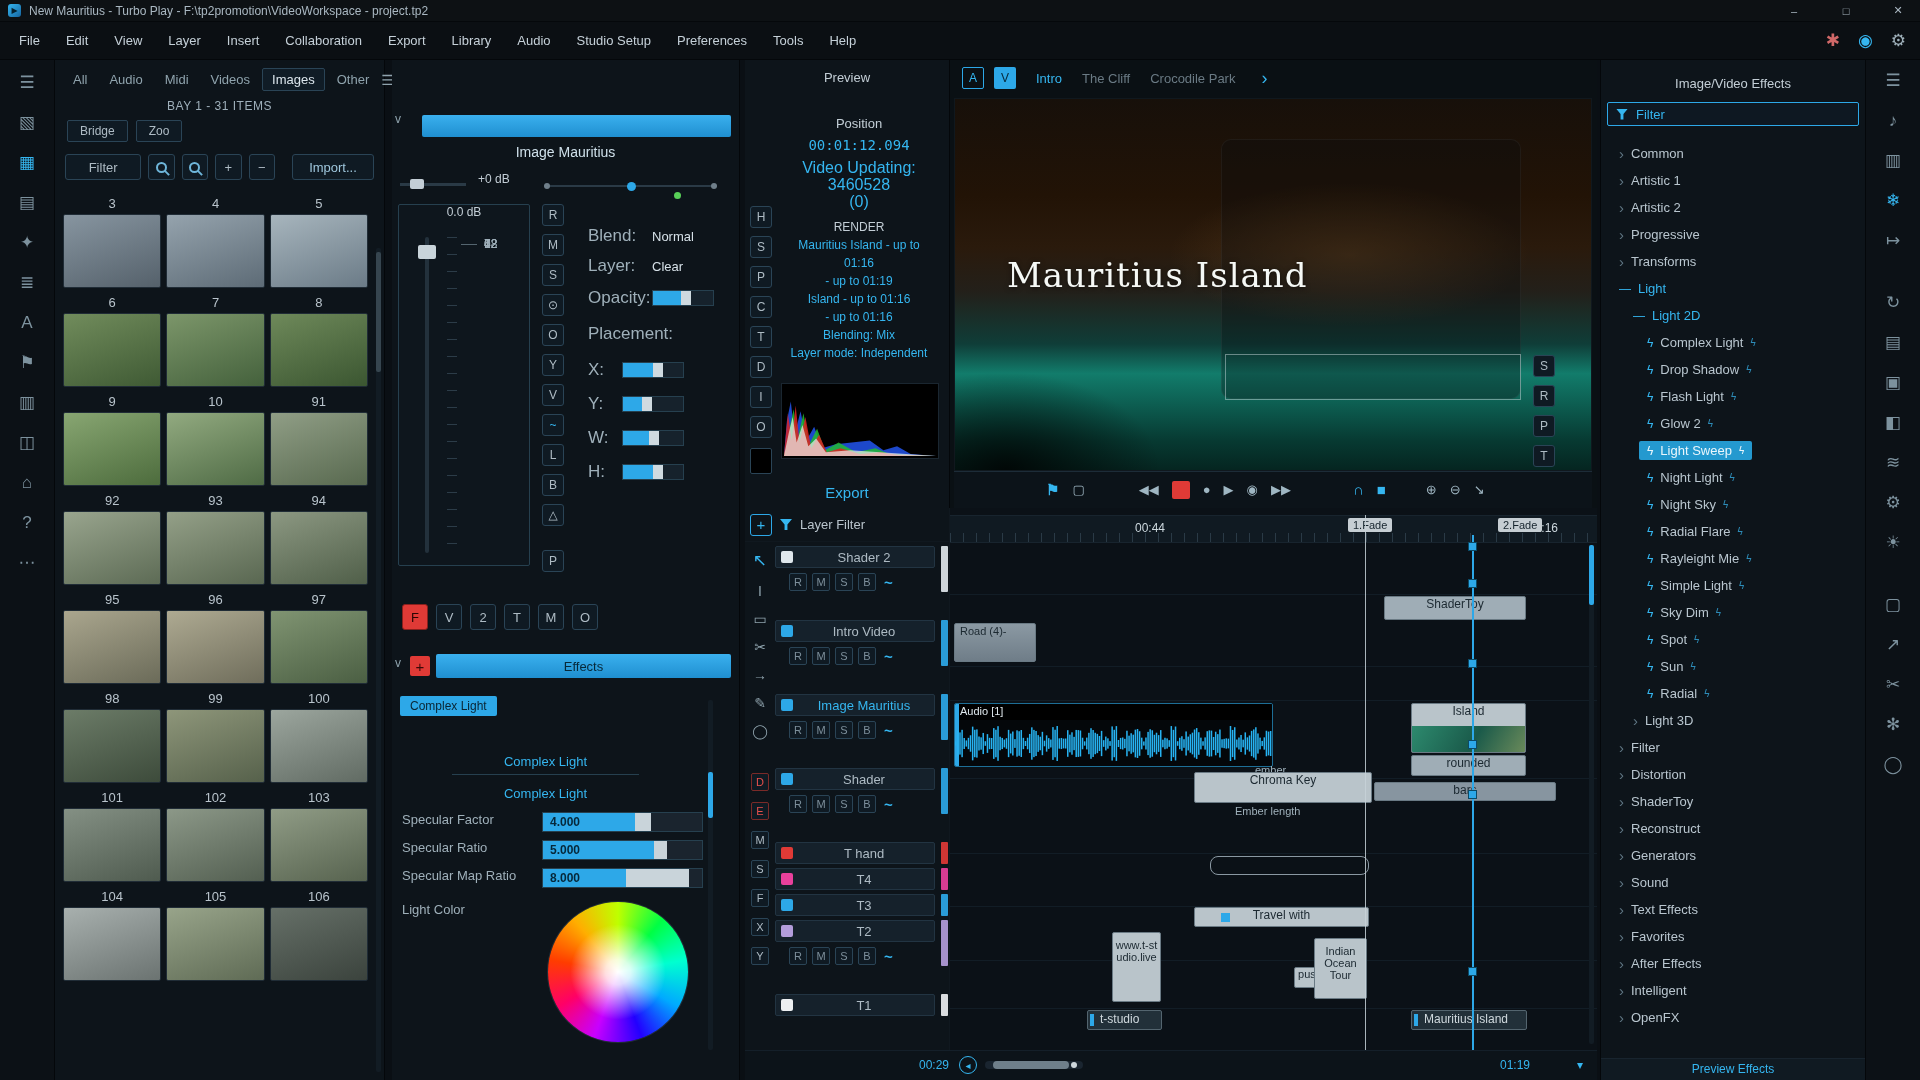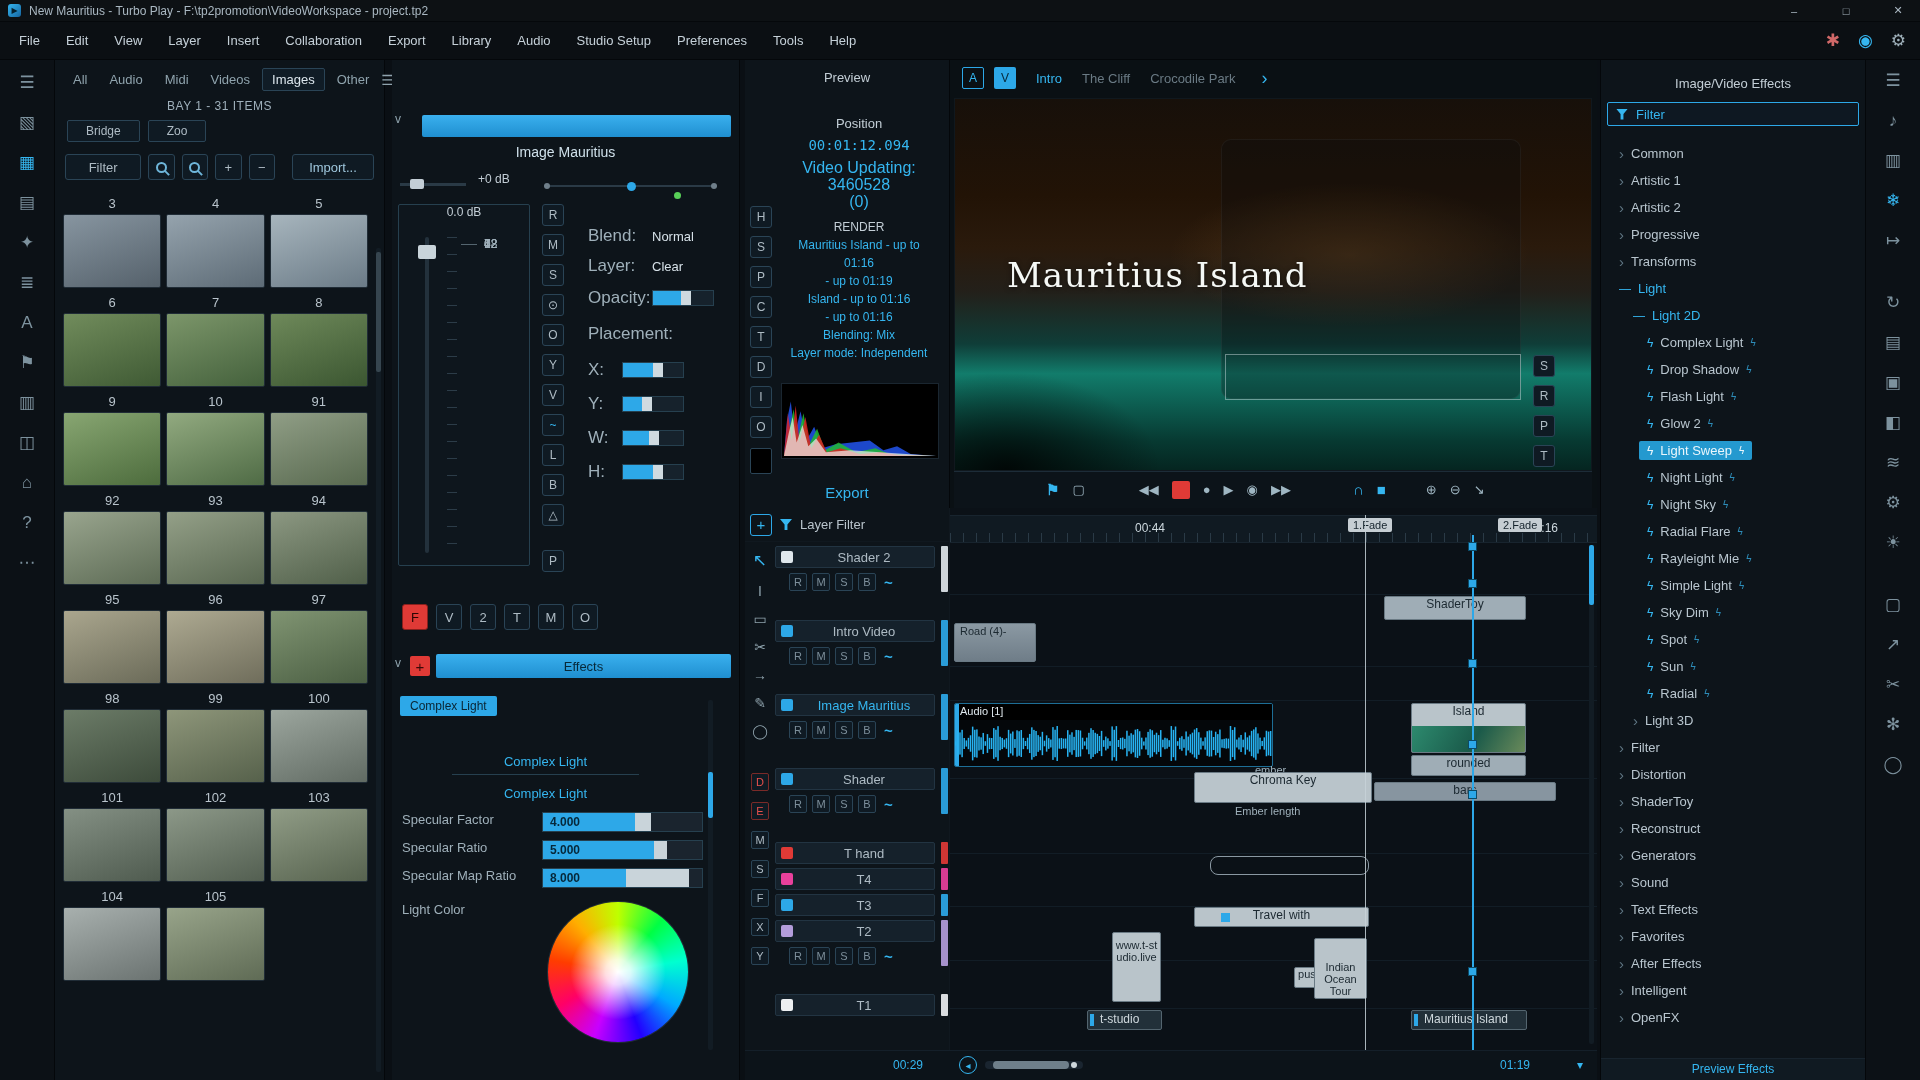--- a/index.html
+++ b/index.html
@@ -20,21 +20,21 @@
 .strip-icon{font-size:17px;color:#7d929e;line-height:18px}
 .strip-icon.active{color:#35b6f0}
 
 #mediabin{position:absolute;left:55px;top:60px;width:330px;bottom:0;background:#0d141a;border-right:1px solid #04070a}
 .bin-tabs{display:flex;align-items:center;gap:2px;padding:8px 6px 4px 8px}
 .bin-tab{padding:3px 9px;font-size:13px;color:#8fa3ad;border:1px solid transparent;border-radius:2px}
 .bin-tab.active{color:#dbe5ec;border-color:#2a4456;background:#101c26}
 .bin-menu{margin-left:auto;color:#8fa3ad;font-size:14px;padding-right:6px}
 .bay-label{text-align:center;font-size:12px;color:#9fb0bb;letter-spacing:.5px;margin:4px 0 2px}
 .collections{display:flex;gap:8px;padding:5px 12px}
-.coll-btn{padding:3px 18px;font-size:12px;color:#aebbc4;border:1px solid #2a4456;background:#0f1a23;border-radius:2px}
+.coll-btn{padding:3px 12px;font-size:12px;color:#aebbc4;border:1px solid #2a4456;background:#0f1a23;border-radius:2px}
 .bin-actions{display:flex;align-items:center;gap:7px;padding:7px 10px 4px}
 .bbtn{height:26px;border:1px solid #2a4456;background:#0f1a23;border-radius:3px;color:#aebbc4;font-size:13px;display:flex;align-items:center;justify-content:center}
 .filter-btn{width:78px}
 .sqbtn{width:27px}
 .import-btn{width:84px;color:#9fc7dd;margin-left:10px}
 .mag{position:relative;width:11px;height:11px;border:2px solid #6fb6da;border-radius:50%}
 .mag::after{content:"";position:absolute;width:2px;height:6px;background:#6fb6da;transform:rotate(-45deg);right:-3px;bottom:-5px}
 .thumb-grid{display:grid;grid-template-columns:repeat(3,1fr);gap:7px 5px;margin:12px 16px 0 8px}
 .thumb .num{text-align:center;font-size:13px;color:#b9c4cc;height:18px}
 .thumb .img{height:74px;border-radius:2px;border:1px solid #202c36;background:linear-gradient(160deg,var(--c2),var(--c1))}
@@ -398,20 +398,24 @@
       <div class="thumb" style="--c1: #6b7371; --c2: #a8b0ae;">
         <div class="num">104</div>
         <div class="img"></div>
       </div>
 
       <div class="thumb" style="--c1: #5f6b55; --c2: #98a48a;">
         <div class="num">105</div>
         <div class="img"></div>
       </div>
 
+      <div class="thumb" style="--c1: #3b433d; --c2: #667068;">
+        <div class="num">106</div>
+        <div class="img"></div>
+      </div>
     </div>
   <div class="vscroll" style="right:3px;top:188px;bottom:8px">
         <div class="vthumb" style="top:4px;height:120px"></div>
       </div>
 </div>
 
 <div id="props">
   <span class="chev" style="left:3px;top:52px">v</span>
   <div class="hdr-bar"></div>
   <div class="layer-name">Image Mauritius</div>
@@ -996,41 +1000,41 @@
 
     <div class="ghost" style="left:260px;top:348px;width:159px;height:19px"></div>
 
     <div class="clip lite" style="left:244px;top:399px;width:175px;height:20px;text-align:center">
       <span style="position:absolute;left:26px;top:5px;width:9px;height:9px;background:#2da8e8"></span>
       <span class="clip-label">Travel with</span>
     </div>
 
     <div class="clip lite" style="left:162px;top:424px;width:49px;height:70px;font-size:11px;text-align:center;padding-top:6px;white-space:normal;word-break:break-all"><span>www.t-studio.live</span></div>
     <div class="clip lite" style="left:344px;top:459px;width:32px;height:21px;text-align:center;font-size:11px"><span class="clip-label" style="padding:2px">push</span></div>
-    <div class="clip lite" style="left:364px;top:430px;width:53px;height:61px;font-size:11px;text-align:center;padding-top:22px;white-space:normal"><span>Indian Ocean Tour</span></div>
+    <div class="clip lite" style="left:364px;top:430px;width:53px;height:61px;font-size:11px;text-align:center;padding-top:6px;white-space:normal"><span>Indian Ocean Tour</span></div>
 
     <div class="darkbar" style="left:137px;top:502px;width:75px;height:20px"><span>t-studio</span></div>
     <div class="darkbar" style="left:461px;top:502px;width:116px;height:20px"><span>Mauritius Island</span></div>
 
     <div class="playhead" style="left:415px;top:7px;height:535px"></div>
     <div class="kfline" style="left:522px;top:27px;height:515px"></div>
     <div class="kfh" style="left:518px;top:34px"></div>
     <div class="kfh" style="left:518px;top:71px"></div>
     <div class="kfh" style="left:518px;top:151px"></div>
     <div class="kfh" style="left:518px;top:232px"></div>
     <div class="kfh" style="left:518px;top:282px"></div>
     <div class="kfh" style="left:518px;top:459px"></div>
 
     <div class="vscroll" style="right:3px;top:37px;bottom:6px">
           <div class="vthumb cyan" style="top:0;height:60px"></div>
         </div>
   </div>
 
   <div class="tl-scrollrow">
-    <span class="stime" style="left:148px;width:56px;text-align:left">00:29</span>
+    <span class="stime" style="left:148px;width:56px;text-align:right">00:29</span>
     <span class="scircle" style="left:214px">◂</span>
     <span class="strack" style="left:240px;width:98px">
           <span class="sthumb" style="left:8px;width:76px"></span>
           <span class="sdot" style="left:86px"></span>
         </span>
     <span class="stime" style="left:755px;width:50px">01:19</span>
     <span class="stime" style="left:832px;color:#35b6f0">▾</span>
   </div>
 </div>
 

